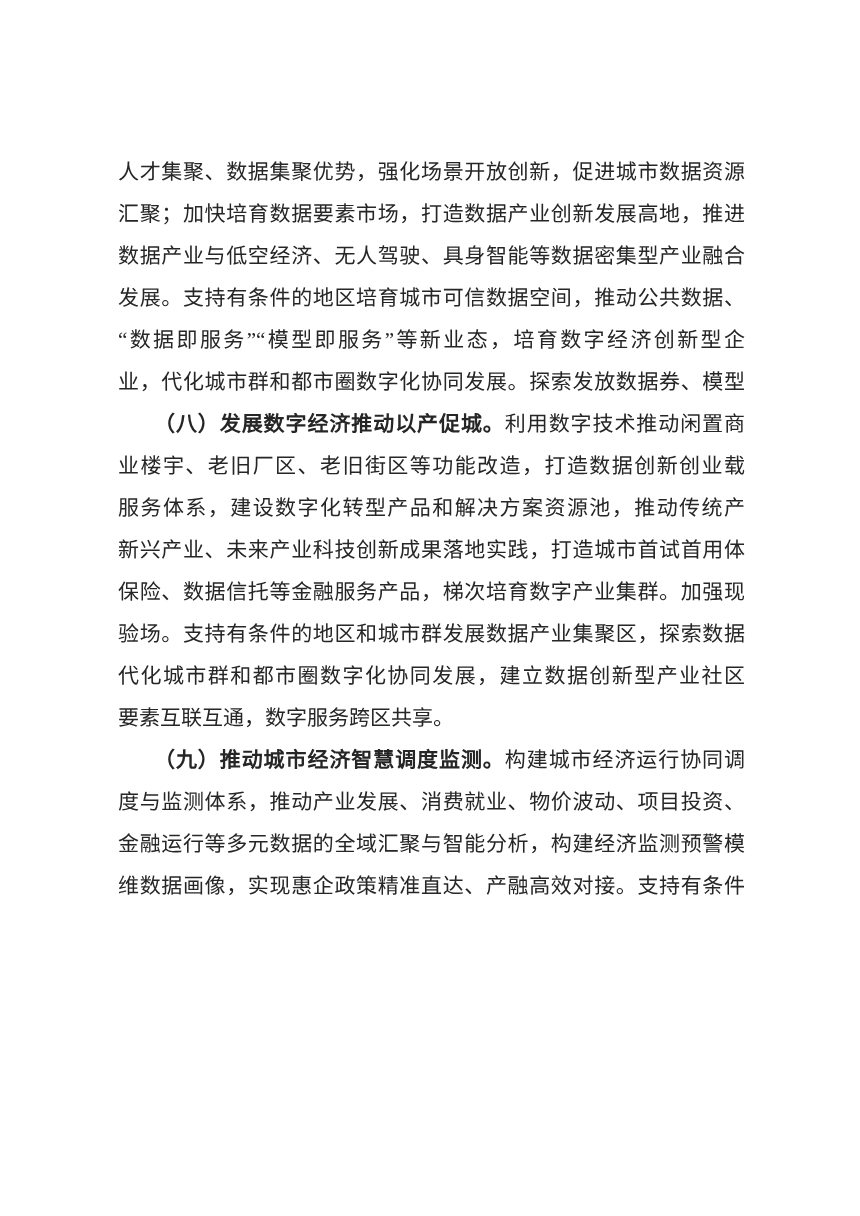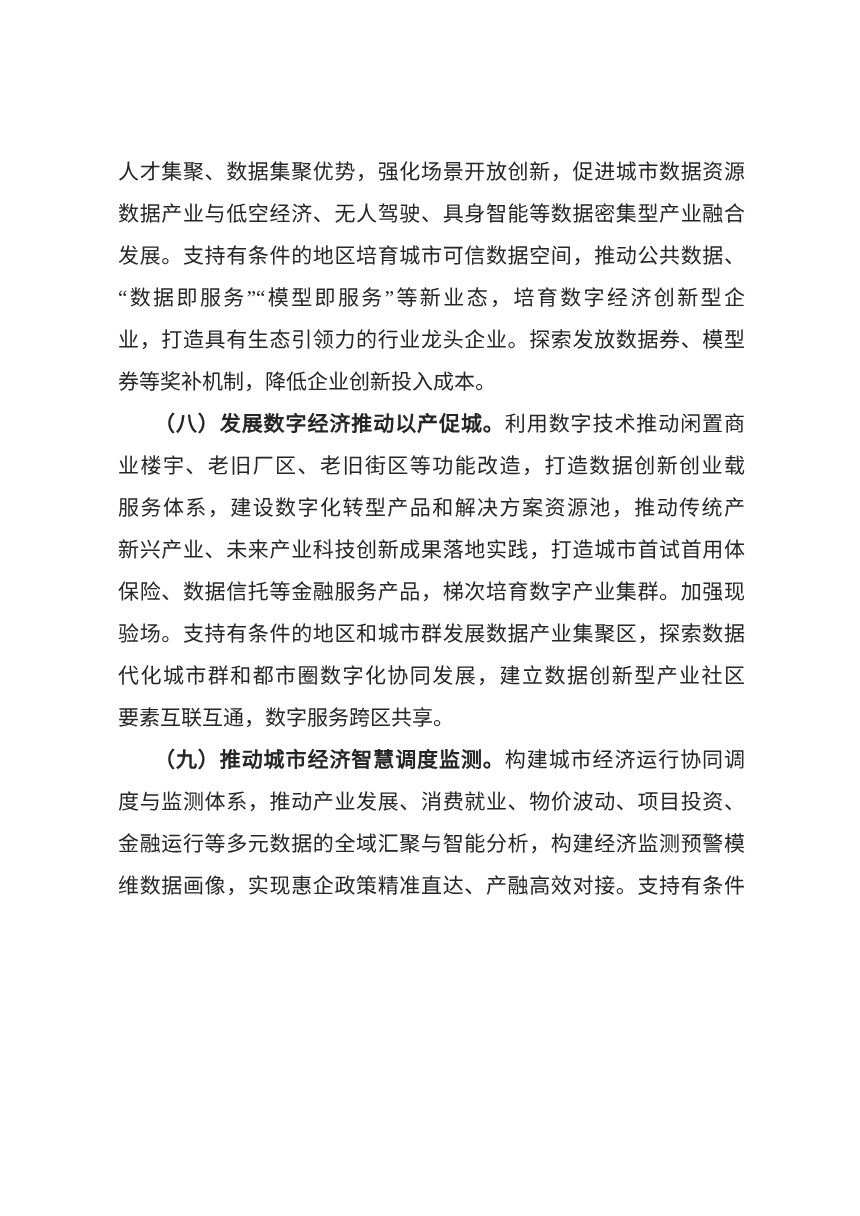--- a/index.html
+++ b/index.html
@@ -45,25 +45,25 @@
   .seg { font-weight: normal; }
   .seg.bold { font-weight: bold; }
 </style>
 </head>
 <body>
 
 <div class="page" style="background: rgb(255, 255, 255);">
   <div class="text-block" style="color: rgb(38, 38, 38);">
       <div class="paragraph">
         <div class="line full"><span class="seg">人才集聚、数据集聚优势，强化场景开放创新，促进城市数据资源</span></div>
+        <div class="line full"><span class="seg">汇聚；加快培育数据要素市场，打造数据产业创新发展高地，推进</span></div>
         <div class="line full"><span class="seg">数据产业与低空经济、无人驾驶、具身智能等数据密集型产业融合</span></div>
         <div class="line full"><span class="seg">发展。支持有条件的地区培育城市可信数据空间，推动公共数据、</span></div>
         <div class="line full"><span class="seg">“数据即服务”“模型即服务”等新业态，培育数字经济创新型企</span></div>
-        <div class="line full"><span class="seg">业，打造具有生态引领力的行业龙头企业。探索发放数据券、模型</span></div>
-        <div class="line"><span class="seg">券等奖补机制，降低企业创新投入成本。</span></div>
+        <div class="line full"><span class="seg">业，代化城市群和都市圈数字化协同发展。探索发放数据券、模型</span></div>
       </div>
       <div class="paragraph">
         <div class="line full indent"><span class="seg bold">（八）发展数字经济推动以产促城。</span><span class="seg">利用数字技术推动闲置商</span></div>
         <div class="line full"><span class="seg">业楼宇、老旧厂区、老旧街区等功能改造，打造数据创新创业载体，</span></div>
         <div class="line full"><span class="seg">服务体系，建设数字化转型产品和解决方案资源池，推动传统产业、</span></div>
         <div class="line full"><span class="seg">新兴产业、未来产业科技创新成果落地实践，打造城市首试首用体</span></div>
         <div class="line full"><span class="seg">保险、数据信托等金融服务产品，梯次培育数字产业集群。加强现</span></div>
         <div class="line full"><span class="seg">验场。支持有条件的地区和城市群发展数据产业集聚区，探索数据</span></div>
         <div class="line full"><span class="seg">代化城市群和都市圈数字化协同发展，建立数据创新型产业社区</span></div>
         <div class="line"><span class="seg">要素互联互通，数字服务跨区共享。</span></div>

